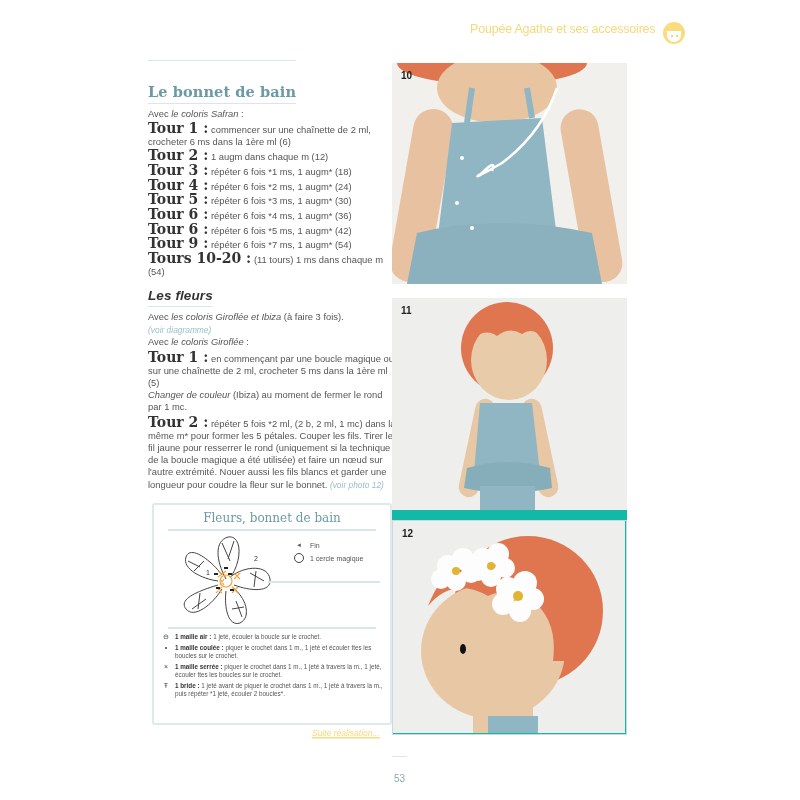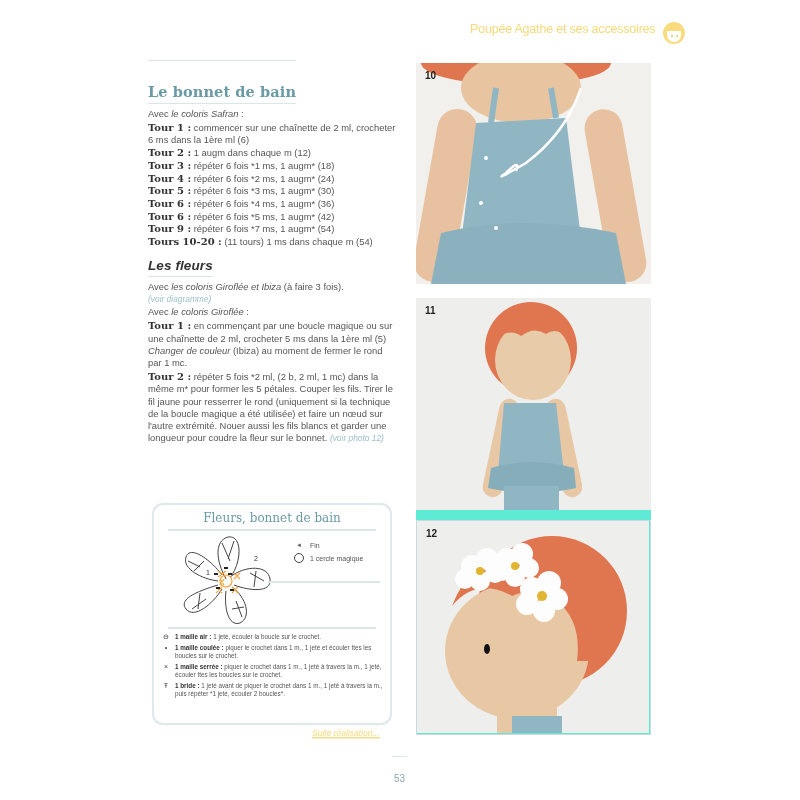--- a/index.html
+++ b/index.html
@@ -8,42 +8,42 @@
   .header-title { color:#f7d87a; font-size:12.5px; font-family:"Liberation Sans Narrow","Liberation Sans", sans-serif; letter-spacing:-0.2px; }
   .header-icon { width:22px; height:22px; border-radius:50%; background:#f8dc7e; position:relative; }
   .header-icon .face { position:absolute; left:4px; top:9px; width:14px; height:11px; background:#fff; border-radius:0 0 7px 7px; }
   .header-icon .eye { position:absolute; top:13px; width:2px; height:2px; background:#e9c765; border-radius:50%; }
 
   .left { position:absolute; left:148px; top:60px; width:250px; }
   .section-title { display:inline-block; font-family:"DejaVu Serif", serif; color:#6a9aa6; font-size:14.5px; font-weight:bold; padding:22px 0 3px 0; border-top:1.5px solid #d9e6ea; border-bottom:1.5px solid #d9e6ea; letter-spacing:0.1px; }
   .section-title.fleurs { font-family:"Liberation Sans", sans-serif; color:#333; font-style:italic; border-top:none; padding-top:0; font-size:13.5px; }
   .p { font-size:9.4px; line-height:12.2px; margin:0; color:#555; }
   .p + .p { margin-top:0.5px; }
-  .p b { color:#333; font-weight:bold; font-family:"DejaVu Serif", serif; font-size:10px; }
+  .p b { color:#333; font-weight:bold; font-family:"DejaVu Serif", serif; font-size:14px; }
   .p i { font-style:italic; }
   .link { color:#9cc0ca; font-style:italic; font-size:8.4px; }
   .gap { height:4px; }
 
-  .diagram { position:absolute; left:152px; top:503px; width:240px; height:222px; border:2px solid #dde9ec; border-radius:11px; box-sizing:border-box; }
+  .diagram { position:absolute; left:152px; top:503px; width:240px; height:222px; border:2px solid #dde9ec; border-radius:3px; box-sizing:border-box; }
   .diagram-title { text-align:center; font-family:"DejaVu Serif", serif; color:#6a9aa6; font-size:12px; padding-top:6px; }
   .diagram-rule { margin:4px 14px 0 14px; height:1.5px; background:#d9e6ea; }
   .legend { position:absolute; left:140px; top:36px; font-size:7px; color:#555; }
   .legend-row { display:flex; align-items:center; gap:6px; margin-bottom:4px; }
   .legend-rule { position:absolute; left:114px; top:76px; width:112px; height:1.5px; background:#d9e6ea; }
   .flower { position:absolute; left:22px; top:26px; }
   .stitch-rule { position:absolute; left:14px; right:14px; top:122px; height:1.5px; background:#d9e6ea; }
   .stitches { position:absolute; left:8px; top:128px; width:224px; }
   .stitch { display:flex; gap:5px; font-size:6.3px; line-height:8.5px; color:#555; margin-bottom:2px; }
   .stitch .sym { width:8px; flex:none; text-align:center; color:#444; font-size:7px; }
   .stitch b { color:#333; }
 
   .suite { position:absolute; left:312px; top:728px; font-size:8.5px; color:#f7d87a; font-style:italic; border-bottom:1px solid #fbeec0;text-decoration:underline; }
   .page-num { position:absolute; left:392px; top:756px; font-family:Liberation Sans, sans-serif; font-size:10px; color:#8aaab3; border-top:1.5px solid #d9e6ea; border-bottom:1.5px solid #d9e6ea; padding:16px 2px; }
 
-  .photo { position:absolute; left:416px; width:235px; overflow:hidden; background:#5eead4; }
+  .photo { position:absolute; left:392px; width:235px; overflow:hidden; background:#14b8a6; }
   .photo-num { position:absolute; top:7px; left:9px; font-weight:bold; font-size:10px; color:#222; z-index:3; }
   #photo10 { top:63px; height:221px; }
   #photo11 { top:298px; height:263px; }
   #photo12 { top:520px; height:215px; border:1.5px solid #c8dadf; box-sizing:border-box; }
 </style>
 </head>
 <body>
 
 <div class="header">
   <span class="header-title">Poupée Agathe et ses accessoires</span>

